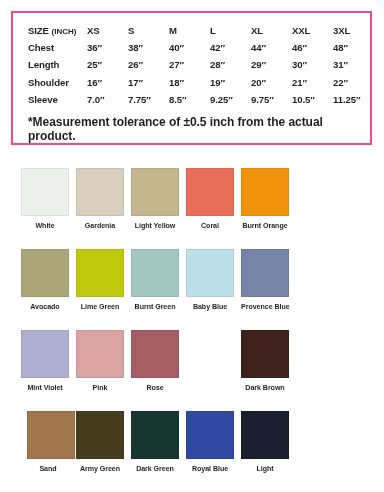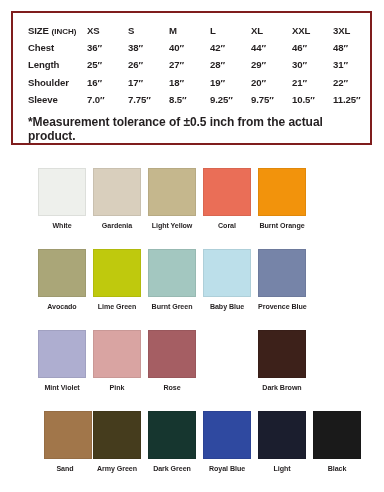--- a/index.html
+++ b/index.html
@@ -14,21 +14,21 @@
     position: relative;
   }
 
   
   #size-chart-box {
     position: absolute;
     left: 11px;
     top: 11px;
     width: 361px;
     height: 134px;
-    border: 2px solid #7f1d1d;
+    border: 2px solid #ec4899;
     background: #ffffff;
     padding: 9px 0 0 0;
   }
 
   table.size-table {
     width: 100%;
     border-collapse: collapse;
     table-layout: fixed;
   }
 
@@ -61,21 +61,20 @@
     padding: 7px 0 0 15px;
     letter-spacing: -0.05px;
   }
 
   
   #color-grid {
     position: absolute;
     left: 0;
     top: 168px;
     width: 312px;
-    margin-left: 17px;
   }
 
   .swatch-row {
     position: relative;
     height: 81px;
   }
 
   .swatch-cell {
     position: absolute;
     top: 0;
@@ -239,18 +238,14 @@
         <div class="swatch-label">Dark Green</div>
       </div>
       <div class="swatch-cell" style="left: 186px;">
         <div class="swatch-chip" style="background: rgb(47, 73, 160);"></div>
         <div class="swatch-label">Royal Blue</div>
       </div>
       <div class="swatch-cell" style="left: 241px;">
         <div class="swatch-chip" style="background: rgb(27, 30, 46);"></div>
         <div class="swatch-label">Light</div>
       </div>
-      <div class="swatch-cell" style="left: 296px;">
-        <div class="swatch-chip" style="background: rgb(26, 26, 26);"></div>
-        <div class="swatch-label">Black</div>
-      </div>
     </div>
   </div>
 
 </body></html>

